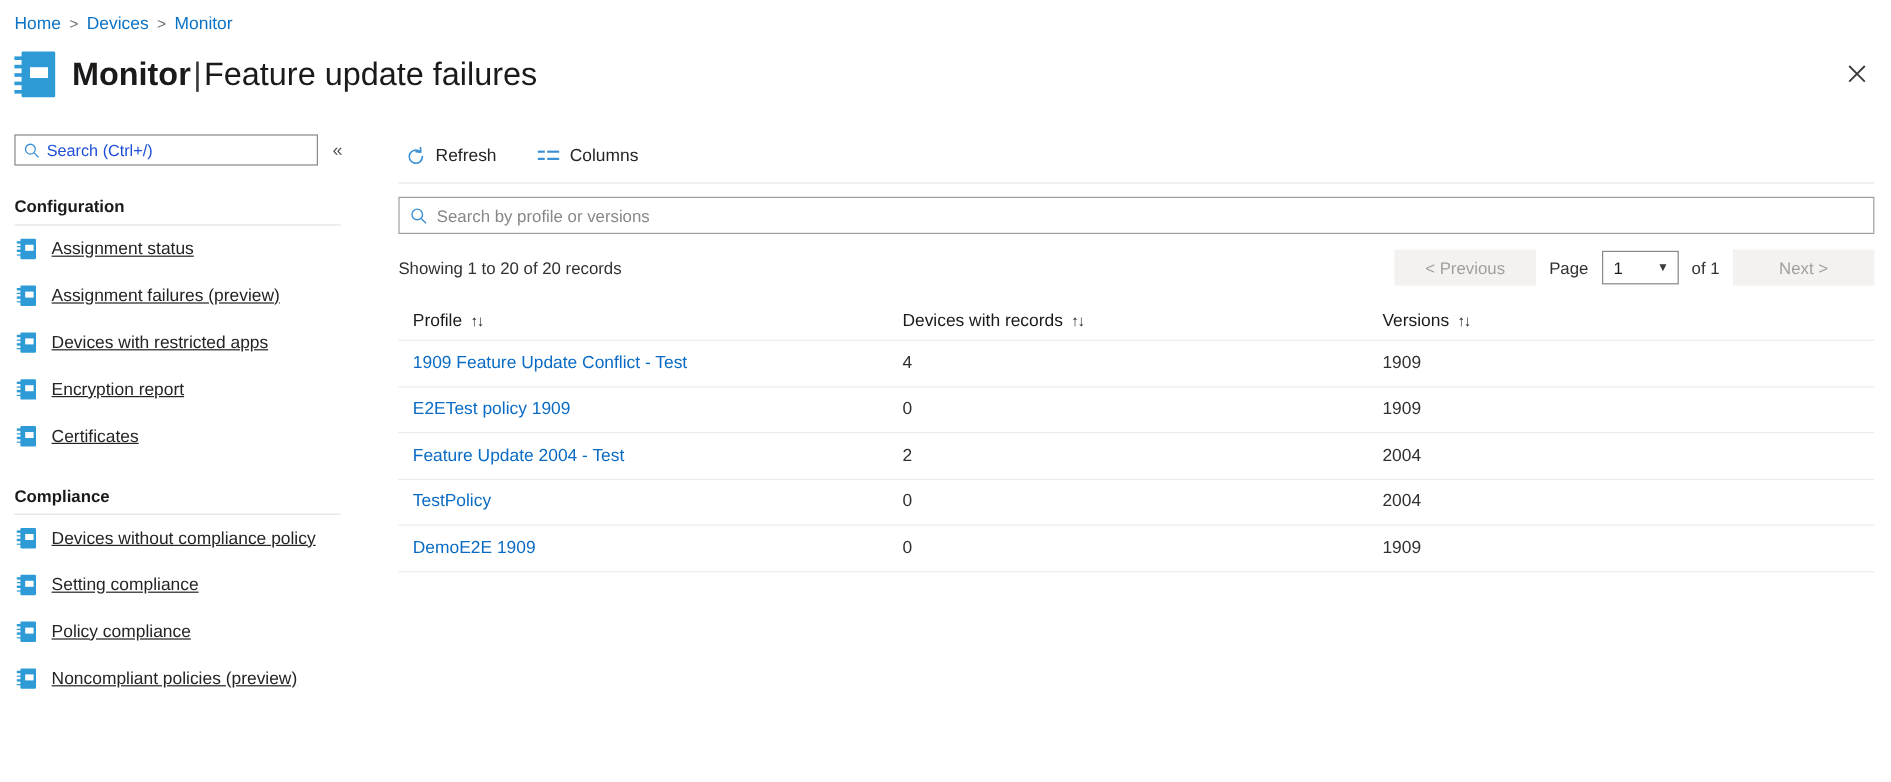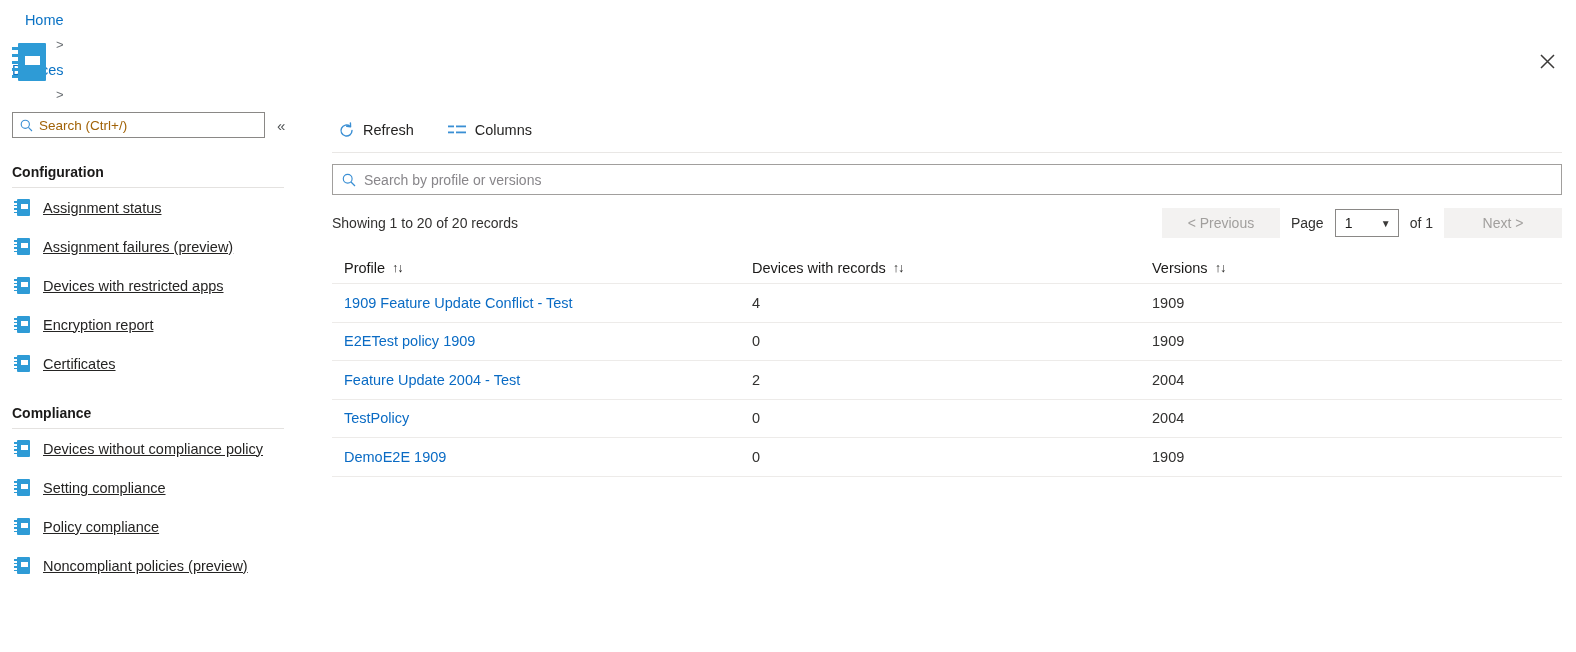--- a/index.html
+++ b/index.html
@@ -10,23 +10,22 @@
     font-family: "Liberation Sans", sans-serif;
     color: #323130;
     overflow: hidden;
   }
   .page { position: relative; width: 1576px; height: 652px; background:#fff; }
 
   
   .breadcrumb {
     position: absolute; left: 12px; top: 11px;
     font-size: 14.5px; line-height: 18px;
-    display: flex; align-items: flex-end; gap: 7px;
+    display: flex; align-items: flex-start; gap: 7px;
     white-space: nowrap;
-    flex-direction: column;
   }
   .crumb { color: #0a72c4; cursor: pointer; }
   .crumb-sep { color: #6b7074; font-size: 13px; }
 
   
   .title-row {
     position: absolute; left: 12px; top: 38px;
     display: flex; align-items: center; gap: 14px;
     height: 48px;
   }
@@ -74,21 +73,21 @@
     display: flex; align-items: center;
     padding: 0 0 0 12px; height: 34px;
   }
   .side-search {
     width: 253px; height: 26px;
     border: 1px solid #8a8886; background:#fff;
     display: flex; align-items: center; gap: 6px;
     padding: 0 7px;
     cursor: text;
   }
-  .side-search .ph { color: #a16207; font-size: 13.5px; }
+  .side-search .ph { color: #1d4ed8; font-size: 13.5px; }
   .collapse-chev {
     margin-left: 12px; color: #4f5254; font-size: 15px;
     cursor: pointer; user-select: none;
   }
 
   .side-group-title {
     font-size: 14px; font-weight: 700; color: #1b1a19;
     padding: 0 0 0 12px; margin-top: 22px;
   }
   .side-rule {
@@ -197,20 +196,23 @@
 
   <div class="title-row">
     <span class="nb-icon nb-lg">
       <span class="body"></span>
       <span class="page-w"></span>
       <span class="ring" style="top:4px"></span>
       <span class="ring" style="top:11px"></span>
       <span class="ring" style="top:18px"></span>
       <span class="ring" style="top:25px"></span>
       <span class="ring" style="top:32px"></span>
+    </span>
+    <span class="title-text">
+      <b>Monitor</b><span class="divider-bar">|</span><span>Feature update failures</span>
     </span>
   </div>
 
   <div class="close-btn">
     <svg width="15" height="15" viewBox="0 0 15 15">
       <path d="M1 1 L14 14 M14 1 L1 14" stroke="#3b3a39" stroke-width="1.5" fill="none"></path>
     </svg>
   </div>
 
   <div class="sidebar">

